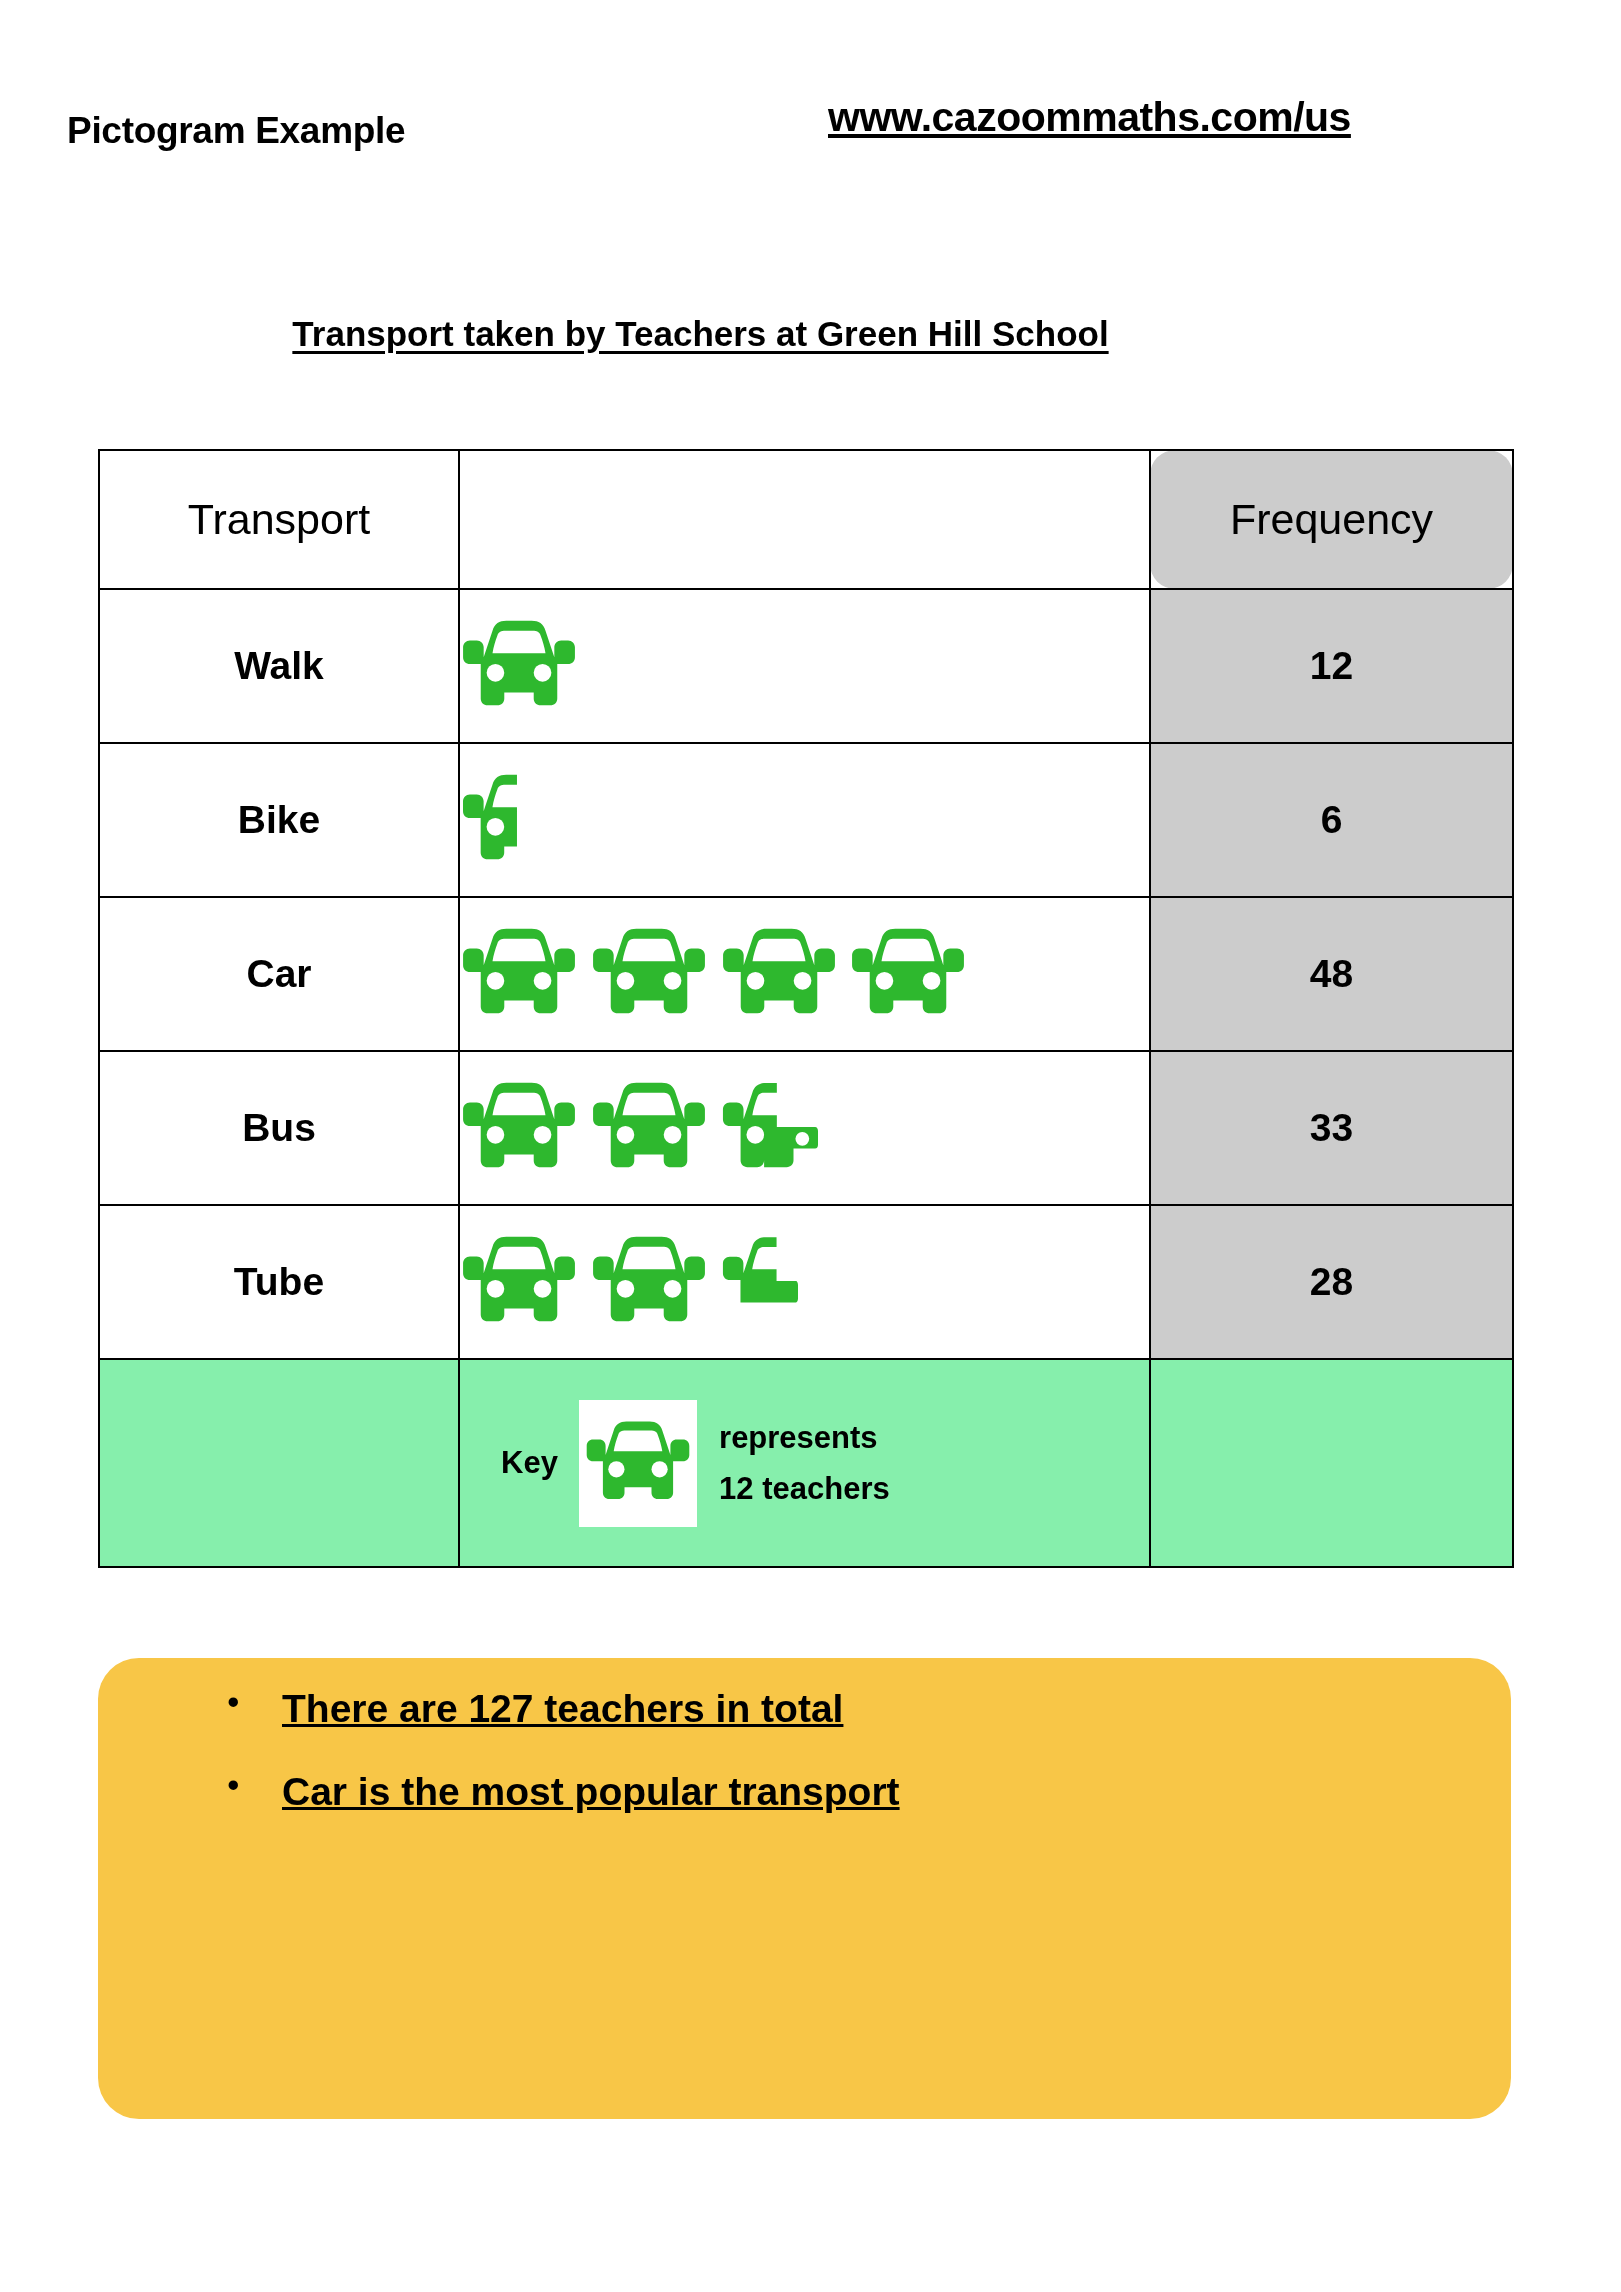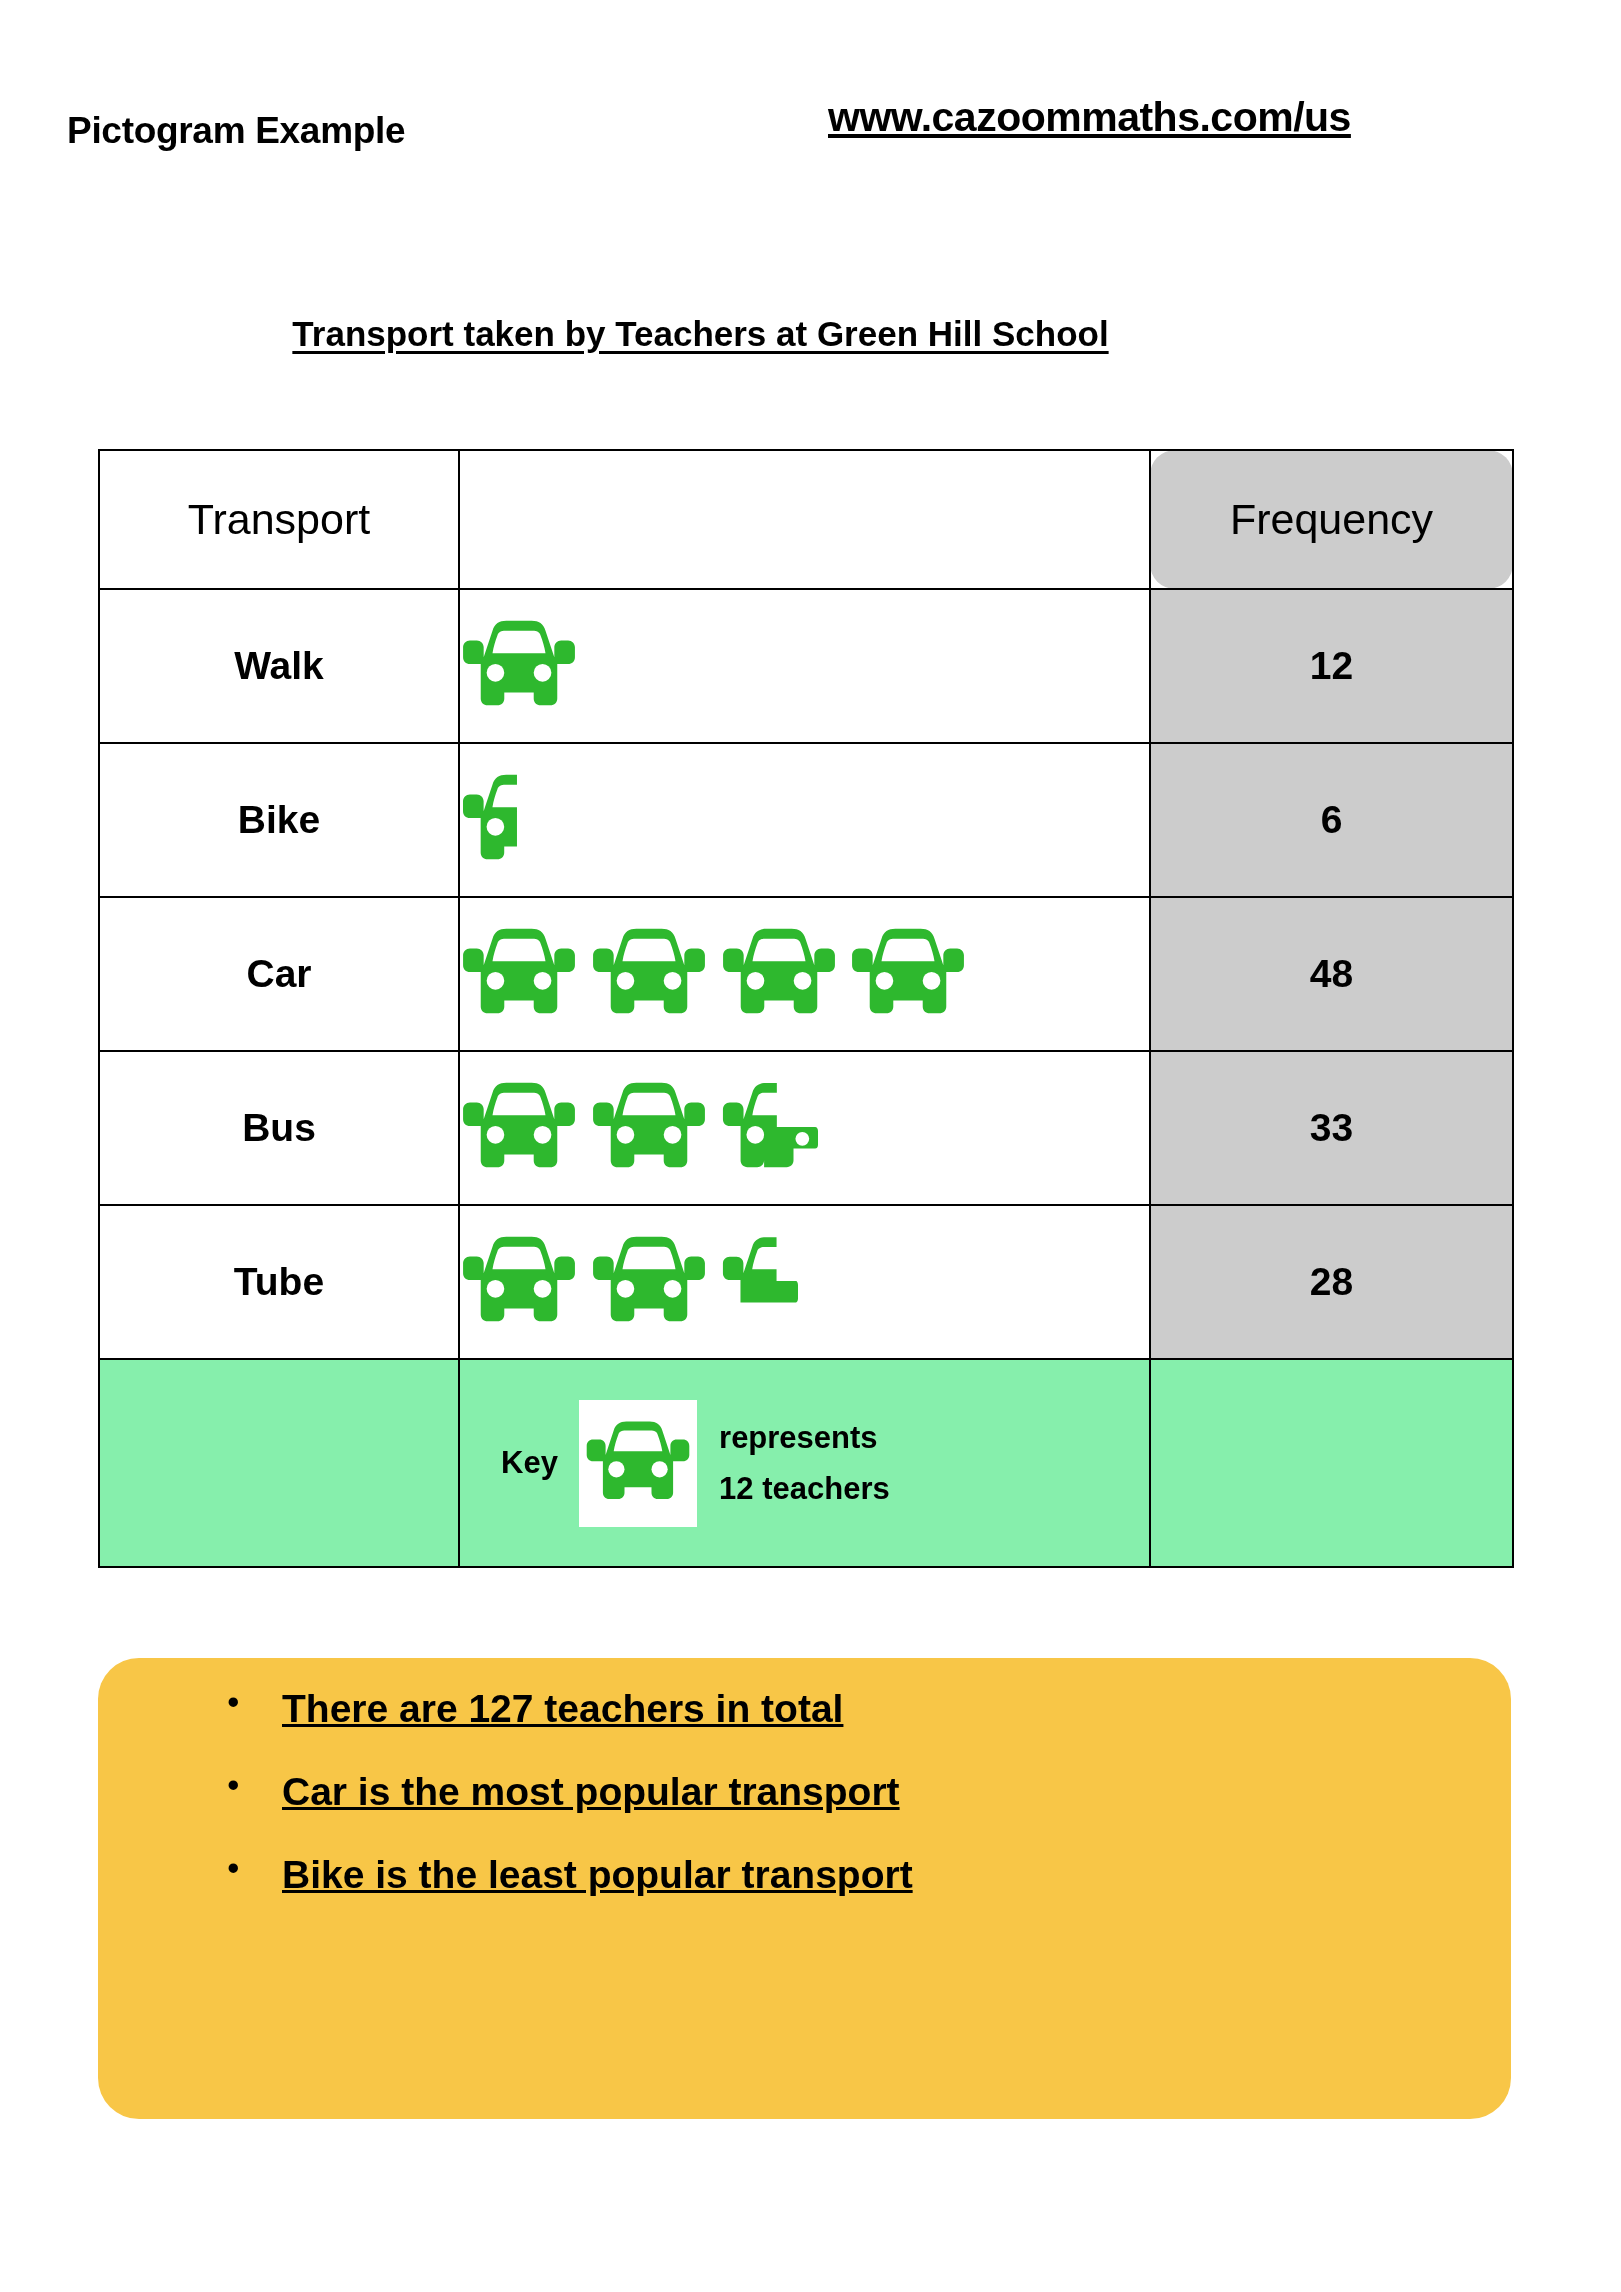--- a/index.html
+++ b/index.html
@@ -330,16 +330,15 @@
         <td></td>
       </tr>
     </tbody>
   </table>
 </div>
 
 <div class="facts-box">
   <ul class="facts-list">
     <li>There are 127 teachers in total</li>
     <li>Car is the most popular transport</li>
-    <li>Bike is the least popular transport</li>
   </ul>
 </div>
 
 
 </body></html>

